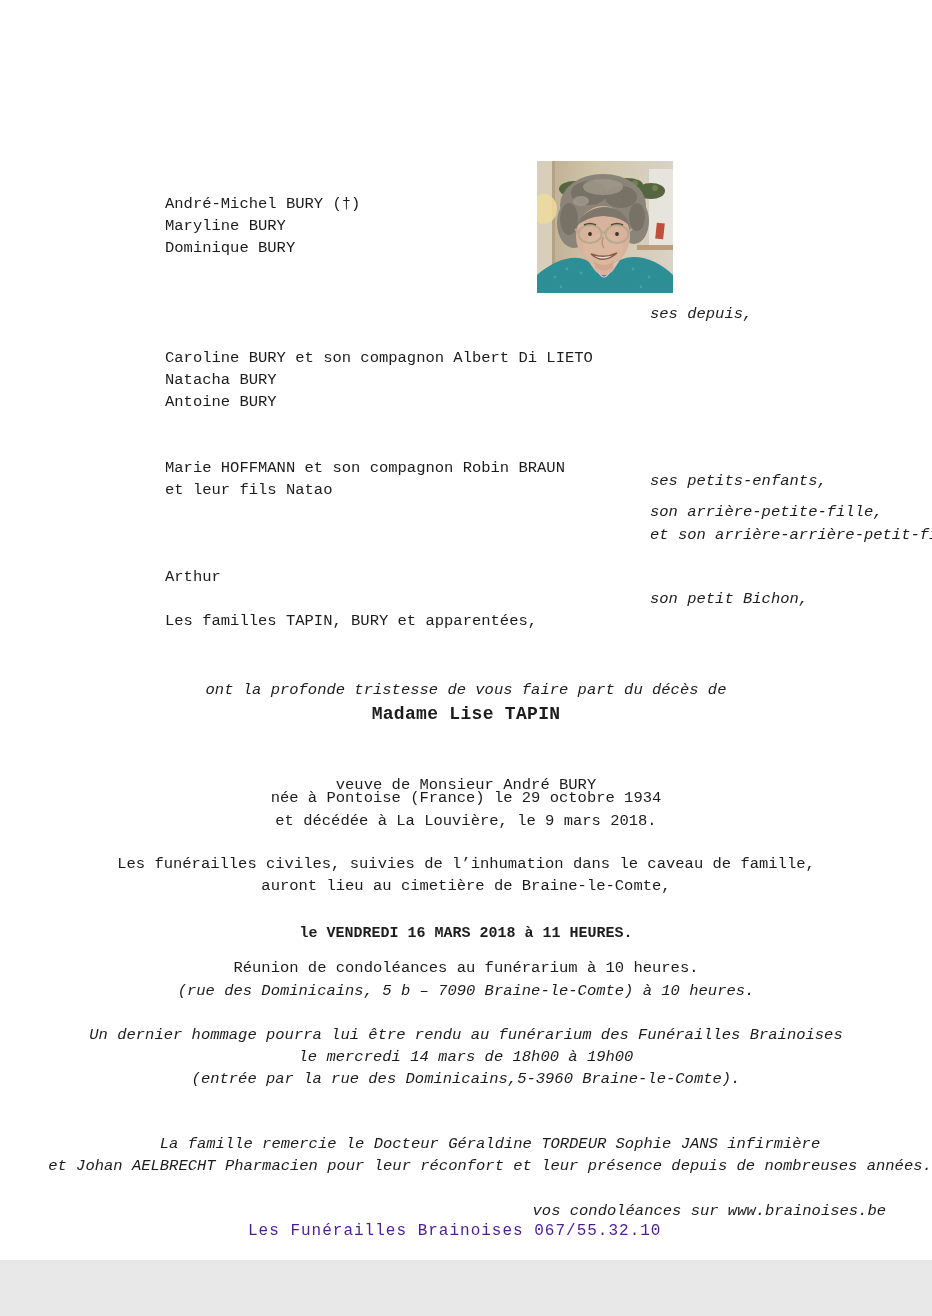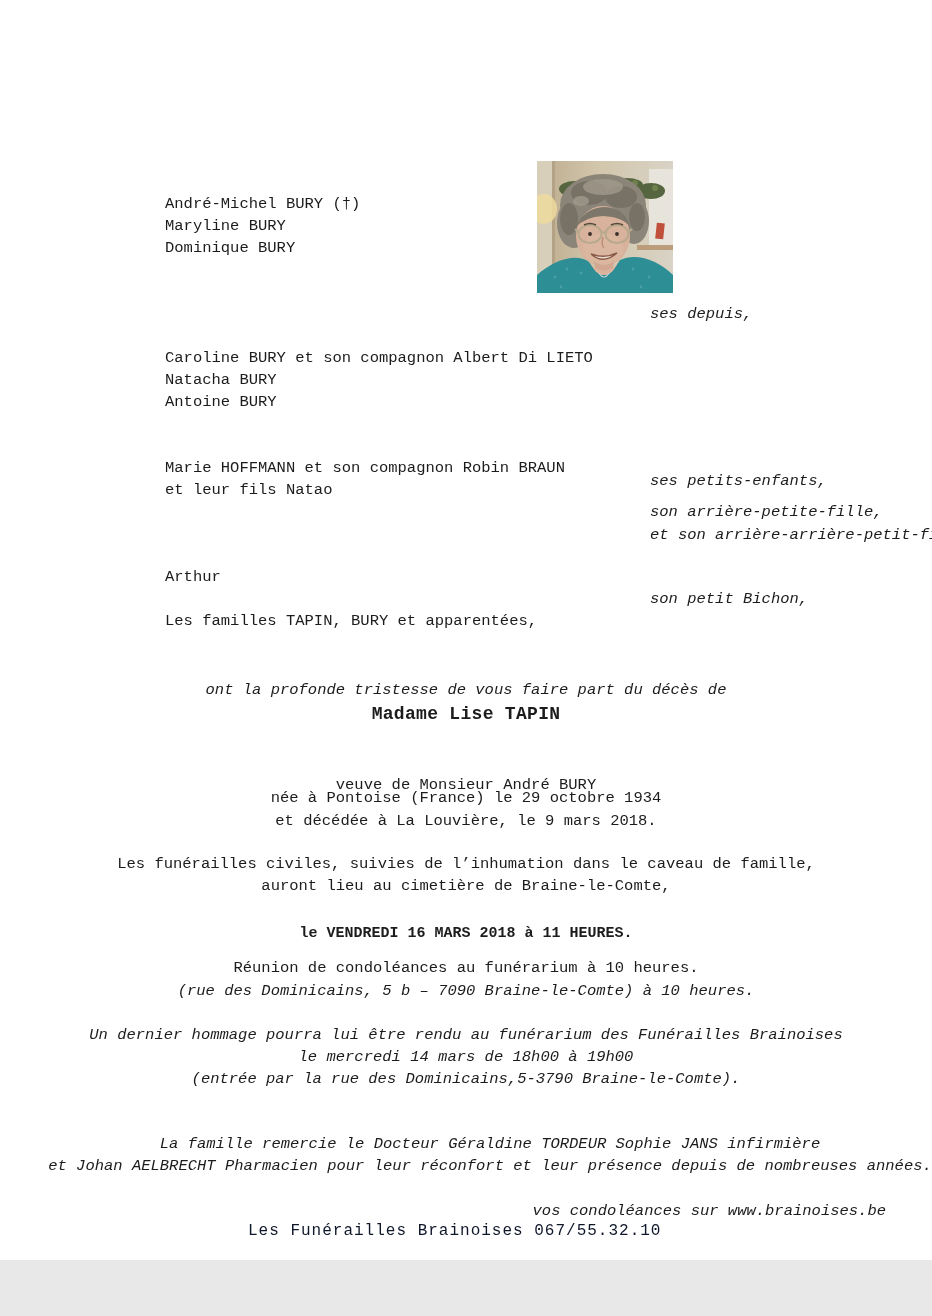--- a/index.html
+++ b/index.html
@@ -12,21 +12,21 @@
     color:#1c1c1c;
     overflow:hidden;
   }
   .t{position:absolute;font-size:15.5px;line-height:22px;white-space:nowrap;}
   .it{font-style:italic;}
   .b{font-weight:bold;}
   .center{left:0;width:932px;text-align:center;}
   .lh23{line-height:23px;}
   .title{font-size:18px;line-height:30px;letter-spacing:.3px;}
   .bigdate{font-size:15px;line-height:26px;}
-  .footer-gray{color:#0f172a;font-size:16px;letter-spacing:1px;}
+  .footer-gray{color:#4c1d95;font-size:16px;letter-spacing:1px;}
   .photo{
     position:absolute;left:537px;top:161px;width:136px;height:132px;
     overflow:hidden;
   }
   .photo svg{display:block;}
 </style>
 </head>
 <body>
 
 <div class="page">
@@ -171,21 +171,21 @@
   <div class="t b center bigdate" style="top:921px;">le VENDREDI 16 MARS 2018 à 11 HEURES.</div>
 
   <div class="t center lh23" style="top:957px;">
     <div>Réunion de condoléances au funérarium à 10 heures.</div>
     <div class="it">(rue des Dominicains, 5 b – 7090 Braine-le-Comte) à 10 heures.</div>
   </div>
 
   <div class="t it center" style="top:1024px;">
     <div>Un dernier hommage pourra lui être rendu au funérarium des Funérailles Brainoises</div>
     <div>le mercredi 14 mars de 18h00 à 19h00</div>
-    <div>(entrée par la rue des Dominicains,5-3790 Braine-le-Comte).</div>
+    <div>(entrée par la rue des Dominicains,5-3960 Braine-le-Comte).</div>
   </div>
 
   <div class="t it center" style="top:1133px;margin-left:24px;">
     <div>La famille remercie le Docteur Géraldine TORDEUR Sophie JANS infirmière</div>
     <div>et Johan AELBRECHT Pharmacien pour leur réconfort et leur présence depuis de nombreuses années.</div>
   </div>
 
   <div class="t it" style="right:46px;top:1200px;">vos condoléances sur www.brainoises.be</div>
 
   <div class="t footer-gray" style="left:248px;top:1220px;">Les Funérailles Brainoises 067/55.32.10</div>

